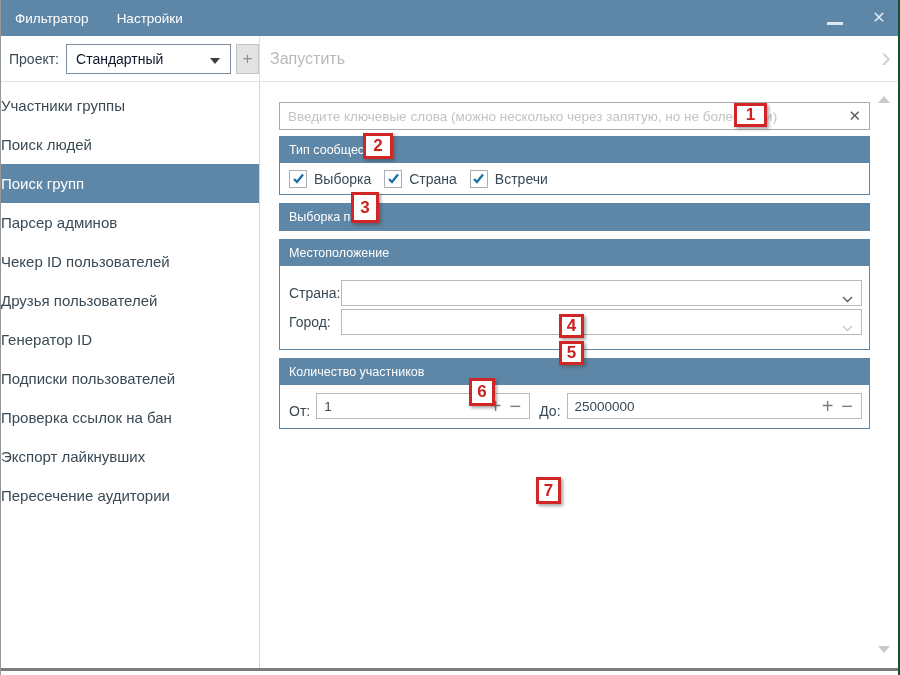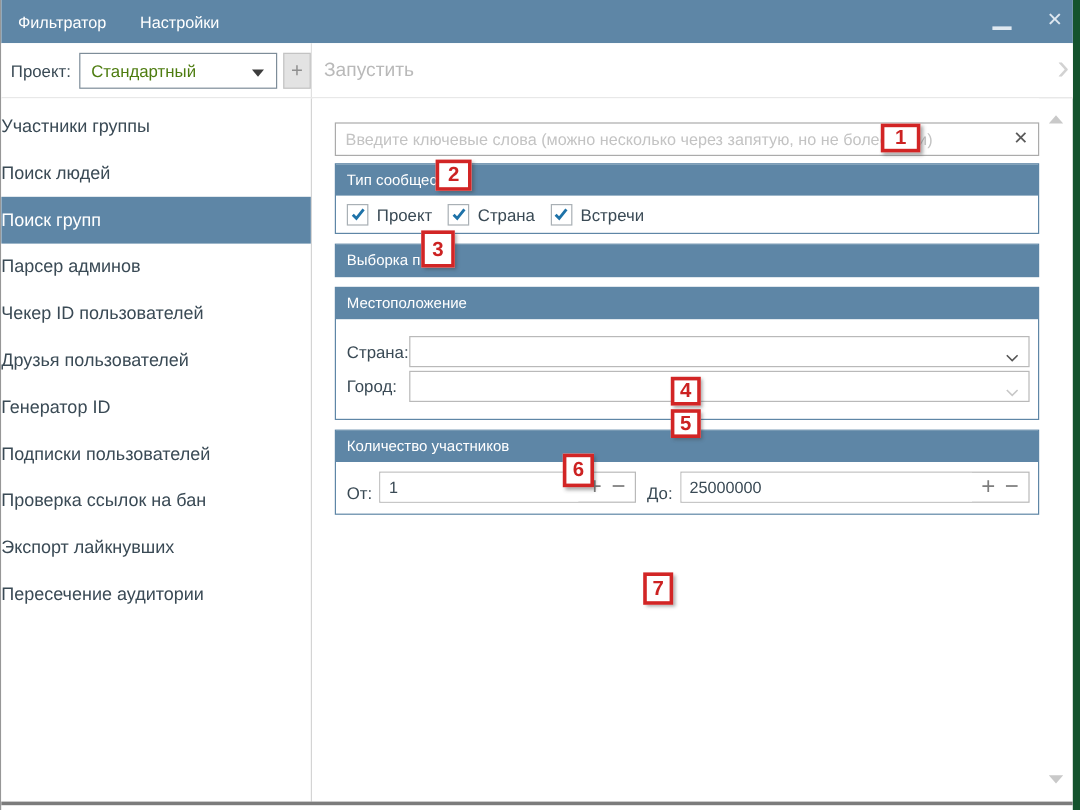--- a/index.html
+++ b/index.html
@@ -1,32 +1,32 @@
 <!DOCTYPE html>
 <html><head>
 <meta charset="utf-8">
 <style>
   * { margin:0; padding:0; box-sizing:border-box; }
   html,body { width:900px; height:675px; background:#fff; font-family:"Liberation Sans", sans-serif; overflow:hidden; }
-  .window { position:relative; width:900px; height:675px; background:#fff; border-left:1px solid #979797; border-right:6px solid #14532d; overflow:hidden; }
+  .window { position:relative; width:900px; height:675px; background:#fff; border-left:1px solid #979797; border-right:2px solid #14532d; overflow:hidden; }
 
   
   .titlebar { position:absolute; left:0; top:0; width:900px; height:36px; background:#5e86a6; display:flex; align-items:center; color:#fff; }
   .menu-item { font-size:13.5px; padding:0 14px; height:36px; display:flex; align-items:center; cursor:default; }
   .menu-item:first-child { padding-left:14px; }
   .win-controls { margin-left:auto; display:flex; align-items:center; height:36px; }
   .win-btn { width:44px; height:36px; display:flex; align-items:center; justify-content:center; color:#dfe8f0; font-size:15px; }
   .min-glyph { width:16px; height:3px; background:#dfe8f0; margin-top:10px; }
   .close-glyph { font-size:16px; line-height:1; }
 
   
   .toolbar { position:absolute; left:0; top:36px; width:900px; height:46px; background:#fff; border-bottom:1px solid #e3e3e3; display:flex; }
   .toolbar-left { width:259px; height:100%; border-right:1px solid #e0e0e0; display:flex; align-items:center; padding-left:8px; }
   .project-label { font-size:14px; color:#3a4a55; margin-right:7px; }
-  .project-select { width:170px; height:30px; border:1px solid #7e8d99; background:#fff; display:flex; align-items:center; padding:0 9px; font-size:14px; color:#4d7c0f; position:relative; }
+  .project-select { width:170px; height:30px; border:1px solid #7e8d99; background:#fff; display:flex; align-items:center; padding:0 9px; font-size:14px; color:#0f172a; position:relative; }
   .project-select .caret { position:absolute; right:10px; top:13px; width:0; height:0; border-left:5px solid transparent; border-right:5px solid transparent; border-top:6px solid #3d3d3d; }
   .plus-btn { width:24px; height:30px; margin-left:5px; background:#e3e3e3; border:1px solid #c3c3c3; color:#8f8f8f; font-size:17px; display:flex; align-items:center; justify-content:center; }
   .toolbar-right { flex:1; display:flex; align-items:center; position:relative; }
   .run-label { font-size:16px; color:#b9b9b9; margin-left:10px; }
   .run-chevron { position:absolute; right:10px; top:4px; font-size:30px; color:#d2d2d2; font-weight:400; }
 
   
   .sidebar { position:absolute; left:0; top:82px; width:259px; bottom:7px; background:#fff; border-right:1px solid #d4d4d4; padding-top:4px; }
   .side-item { height:39px; display:flex; align-items:center; font-size:15px; color:#3a4a55; cursor:default; }
   .side-item.selected { background:#5e86a6; color:#fff; }
@@ -146,21 +146,21 @@
 
     <div class="section">
       <div class="section-header">Тип сообщества</div>
       <div class="cb-row">
         <label class="cb">
           <span class="cb-box">
             <svg width="13" height="13" viewBox="0 0 13 13">
                 <path d="M2 7 L5 10 L11 2.5" fill="none" stroke="#1e72a8" stroke-width="2.4"></path>
               </svg>
           </span>
-          <span class="cb-label">Проект</span>
+          <span class="cb-label">Выборка</span>
         </label>
         <label class="cb">
           <span class="cb-box">
             <svg width="13" height="13" viewBox="0 0 13 13">
                 <path d="M2 7 L5 10 L11 2.5" fill="none" stroke="#1e72a8" stroke-width="2.4"></path>
               </svg>
           </span>
           <span class="cb-label">Страна</span>
         </label>
         <label class="cb">

